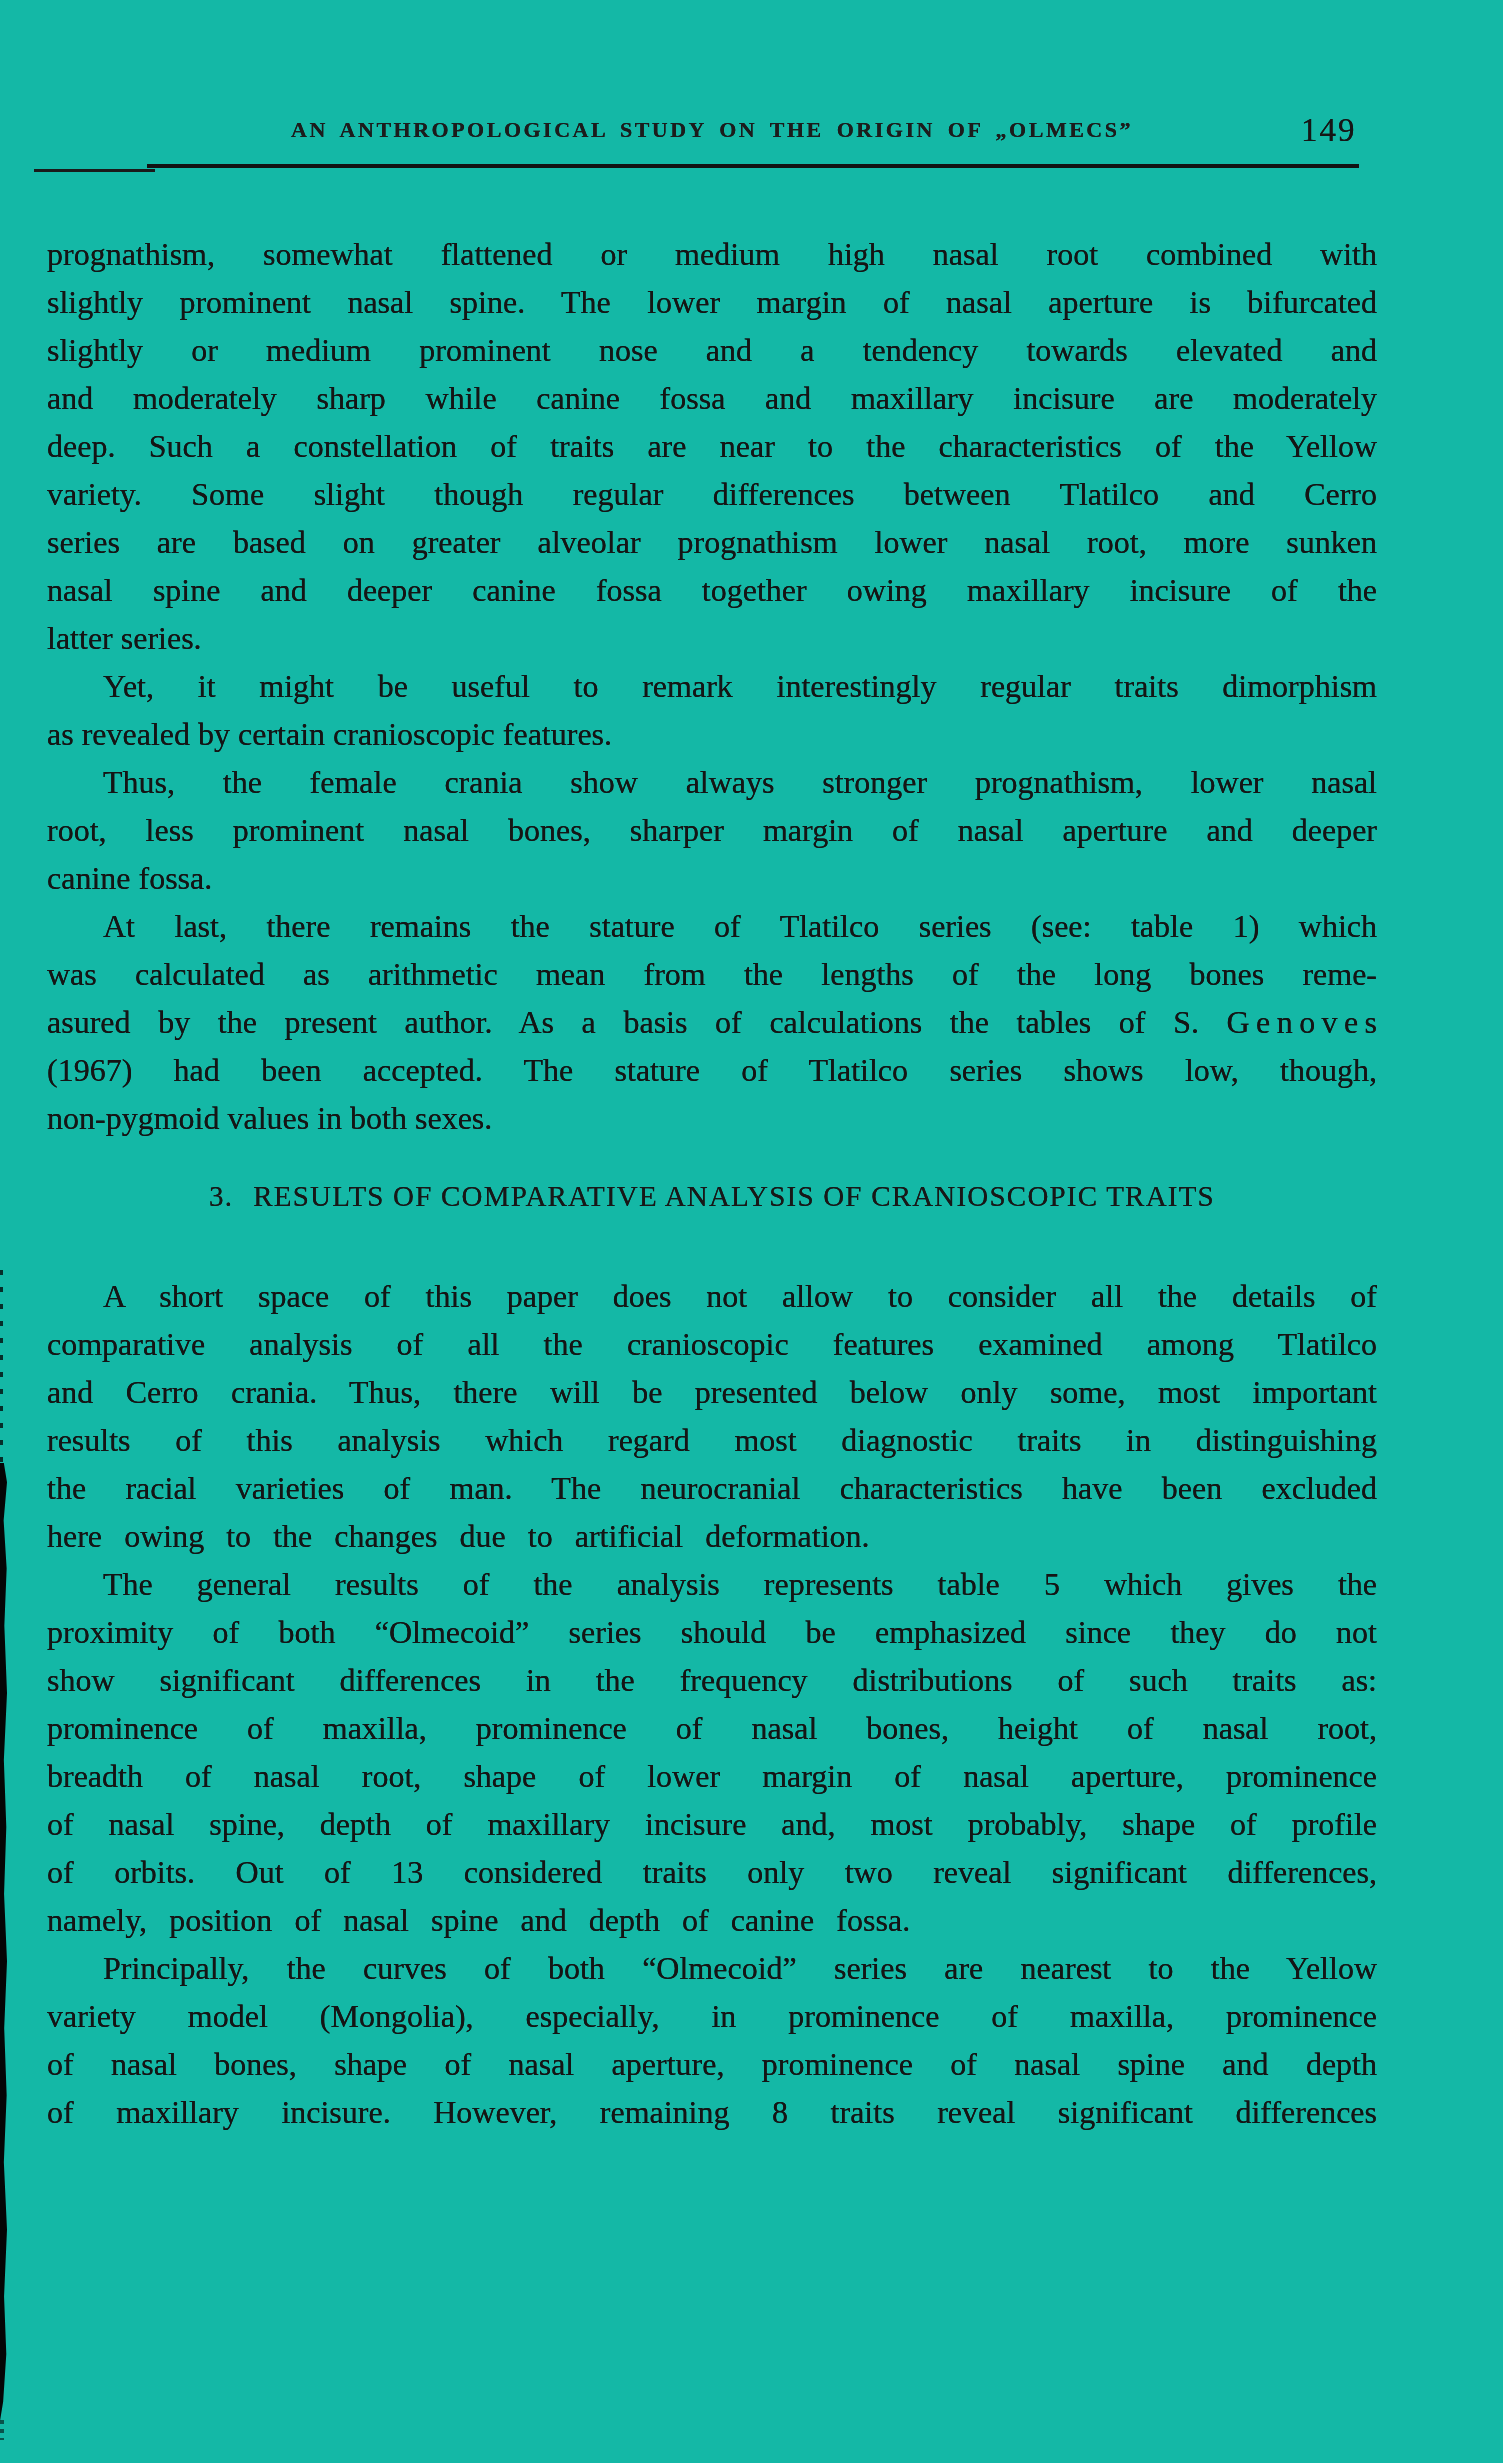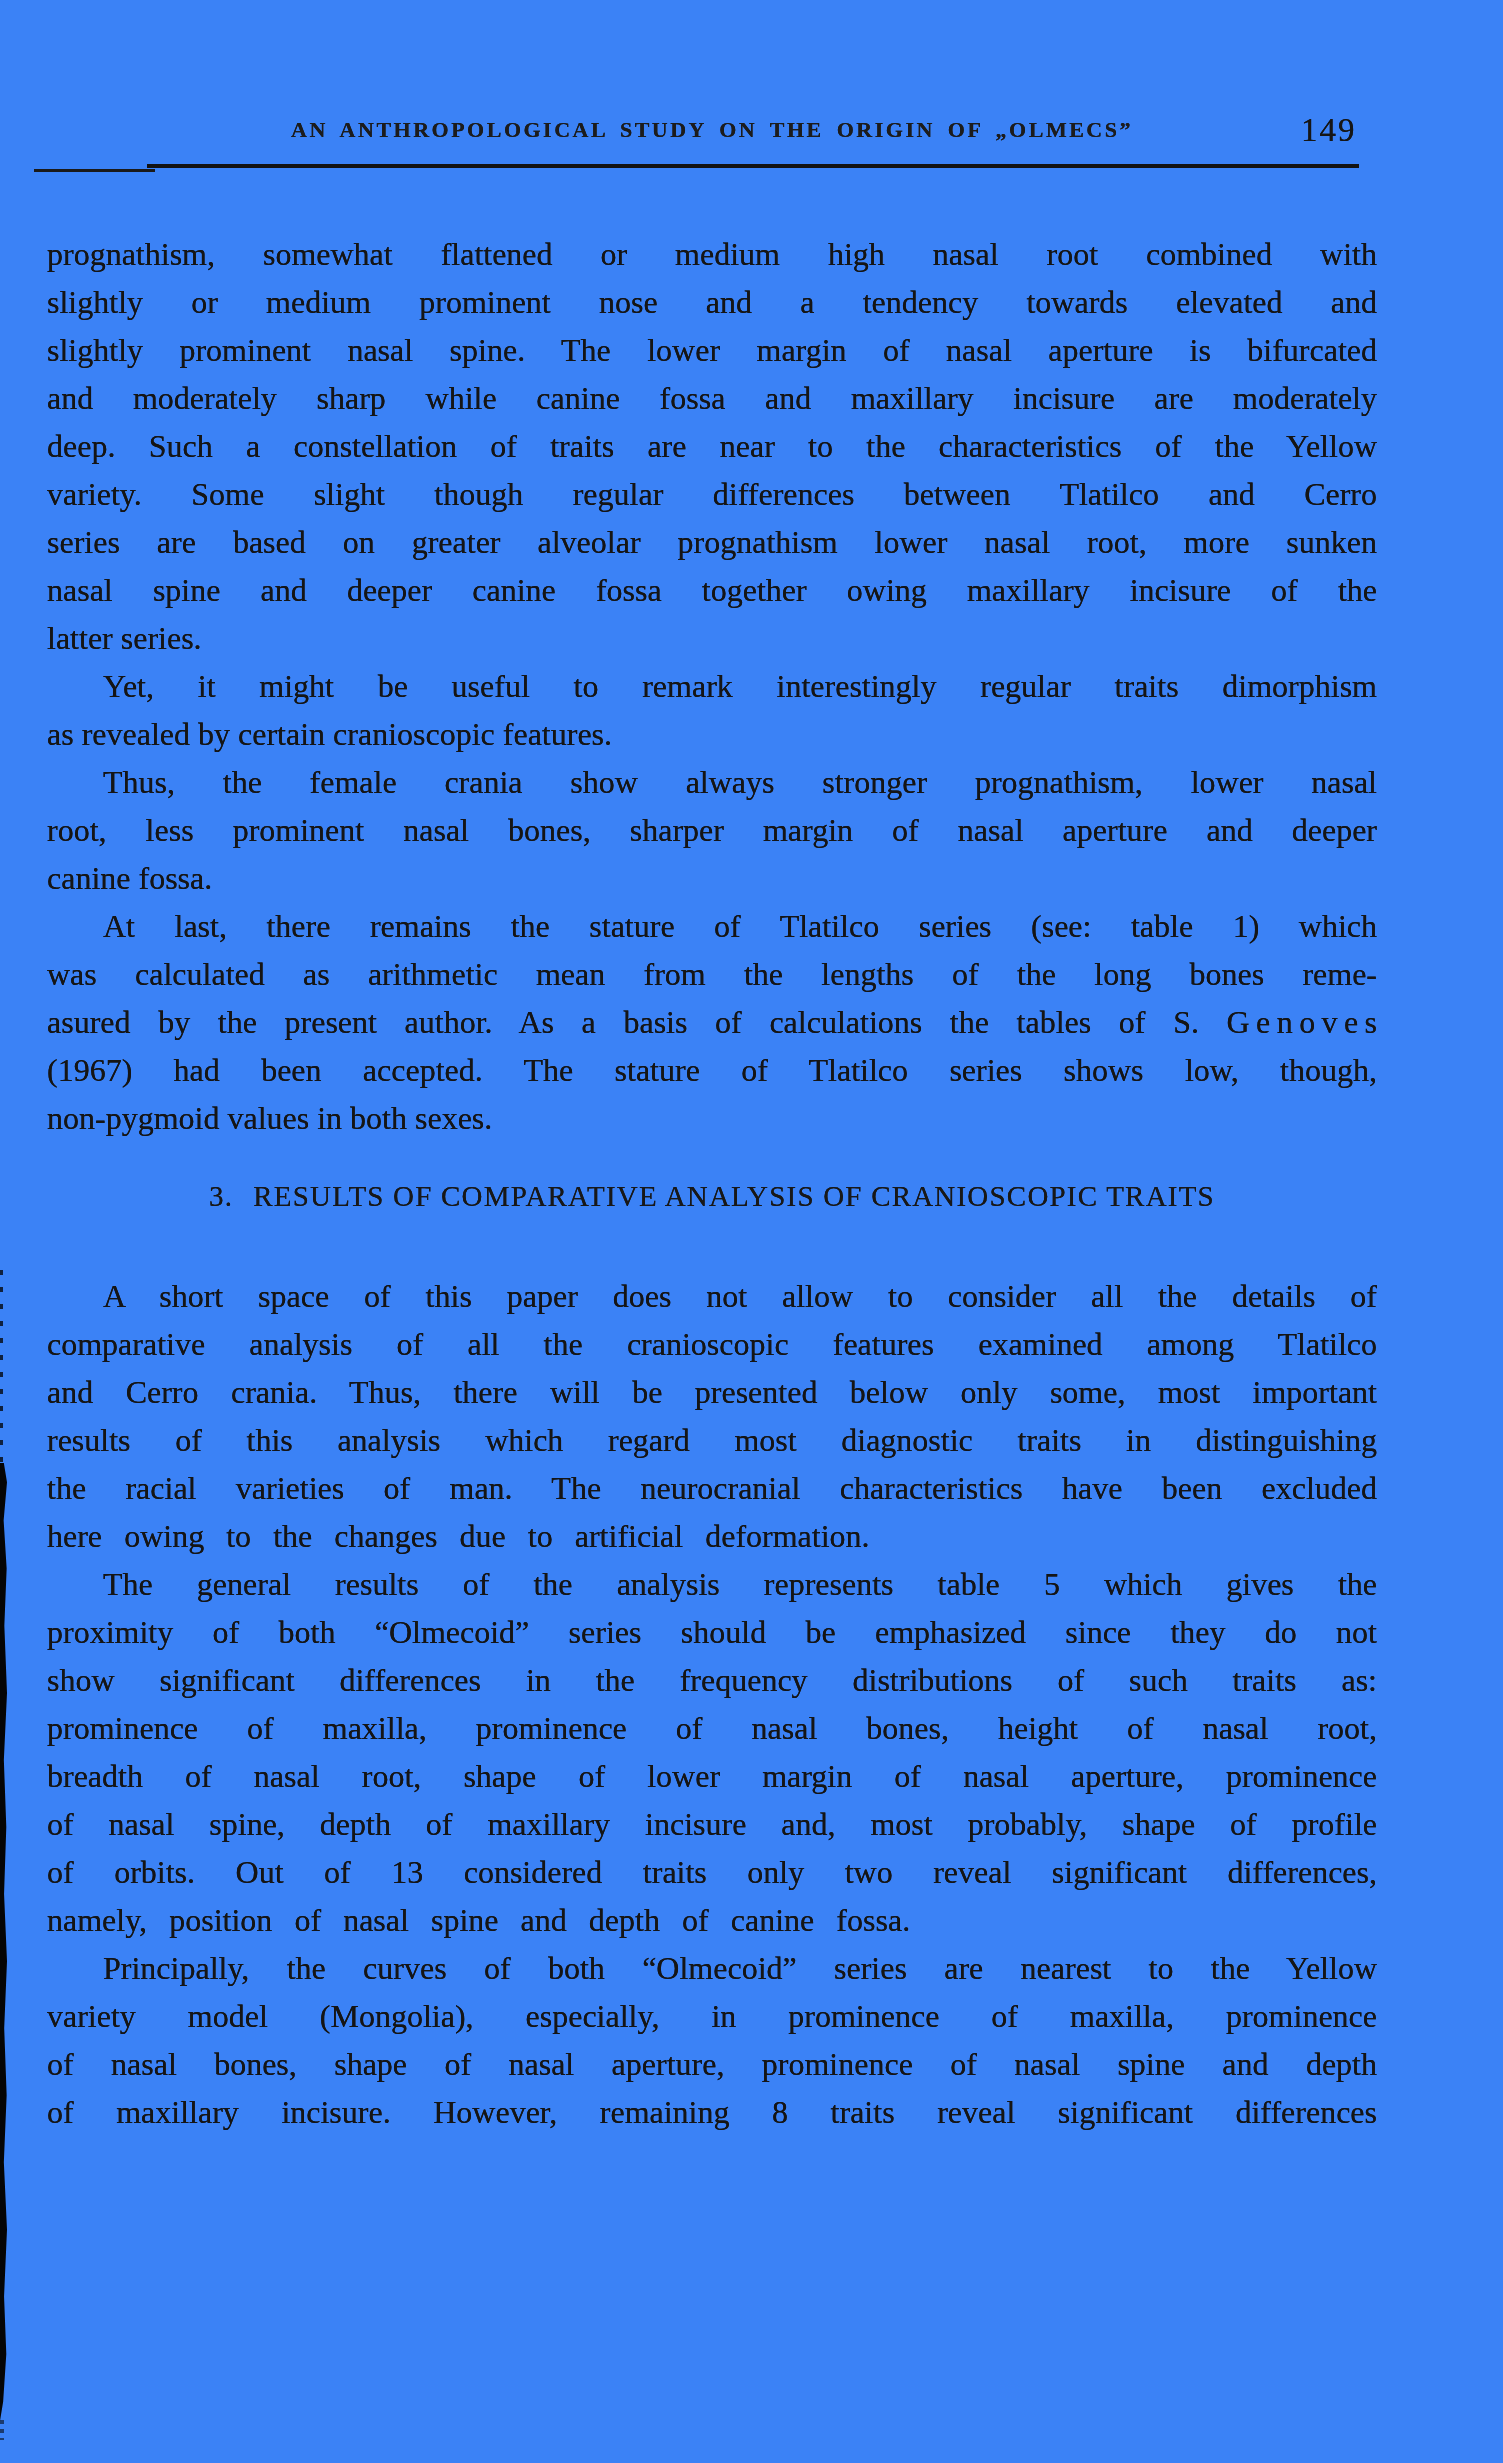--- a/index.html
+++ b/index.html
@@ -1,20 +1,20 @@
 <!DOCTYPE html>
 <html><head>
 <meta charset="utf-8">
 <style>
   html,body{margin:0;padding:0;background:#e8e8e8;}
   .page{
     position:relative;
     width:1504px;height:2463px;
     margin:0 auto;
-    background:#3b82f6;
+    background:#14b8a6;
     overflow:hidden;
     font-family:"Liberation Serif","DejaVu Serif",serif;
     color:#141414;
   }
   
   .running-head{
     position:absolute;left:47px;top:117px;width:1330px;
     text-align:center;
     font-size:22px;font-weight:700;
     letter-spacing:2.5px;word-spacing:5px;
@@ -89,22 +89,22 @@
   <div class="running-head">AN ANTHROPOLOGICAL STUDY ON THE ORIGIN OF „OLMECS”</div>
 
   <div class="page-number">149</div>
 
   <div class="head-rule-main"></div>
   <div class="head-rule-left"></div>
 
   <div class="text-block block-1" id="block1">
       <div class="para">
         <div class="line">prognathism, somewhat flattened or medium high nasal root combined with</div>
+        <div class="line">slightly prominent nasal spine. The lower margin of nasal aperture is bifurcated</div>
         <div class="line">slightly or medium prominent nose and a tendency towards elevated and</div>
-        <div class="line">slightly prominent nasal spine. The lower margin of nasal aperture is bifurcated</div>
         <div class="line">and moderately sharp while canine fossa and maxillary incisure are moderately</div>
         <div class="line">deep. Such a constellation of traits are near to the characteristics of the Yellow</div>
         <div class="line">variety. Some slight though regular differences between Tlatilco and Cerro</div>
         <div class="line">series are based on greater alveolar prognathism lower nasal root, more sunken</div>
         <div class="line">nasal spine and deeper canine fossa together owing maxillary incisure of the</div>
         <div class="line last">latter series.</div>
       </div>
       <div class="para indent">
         <div class="line">Yet, it might be useful to remark interestingly regular traits dimorphism</div>
         <div class="line last">as revealed by certain cranioscopic features.</div>

